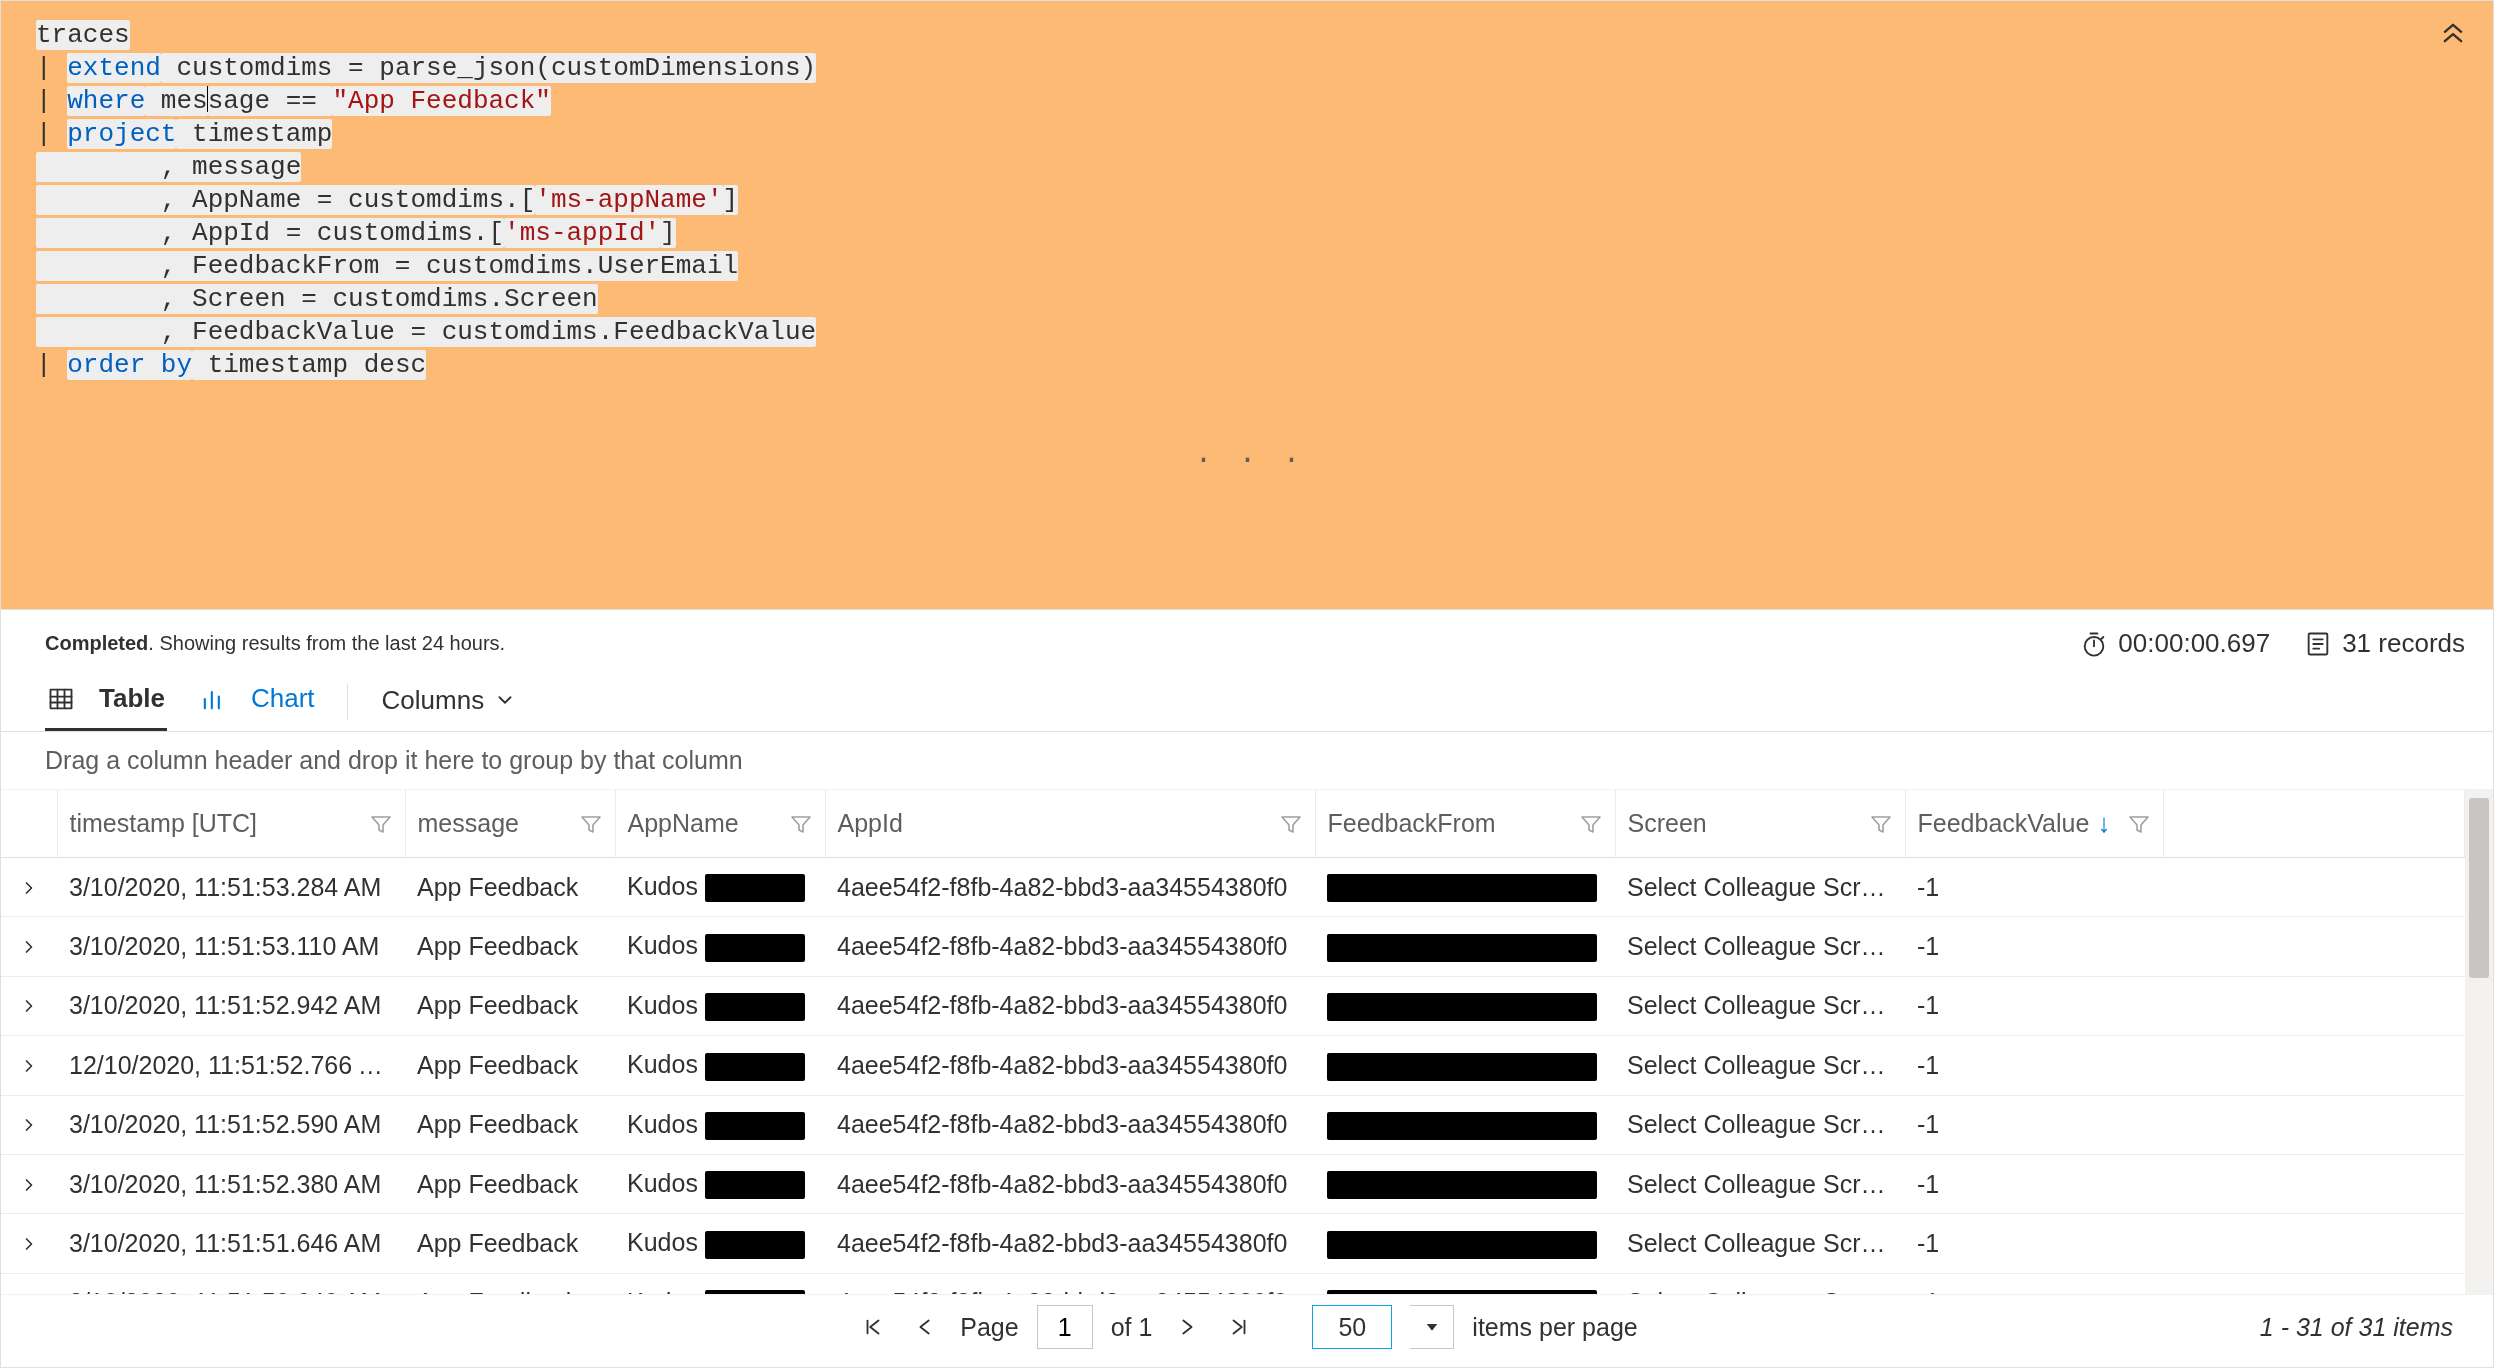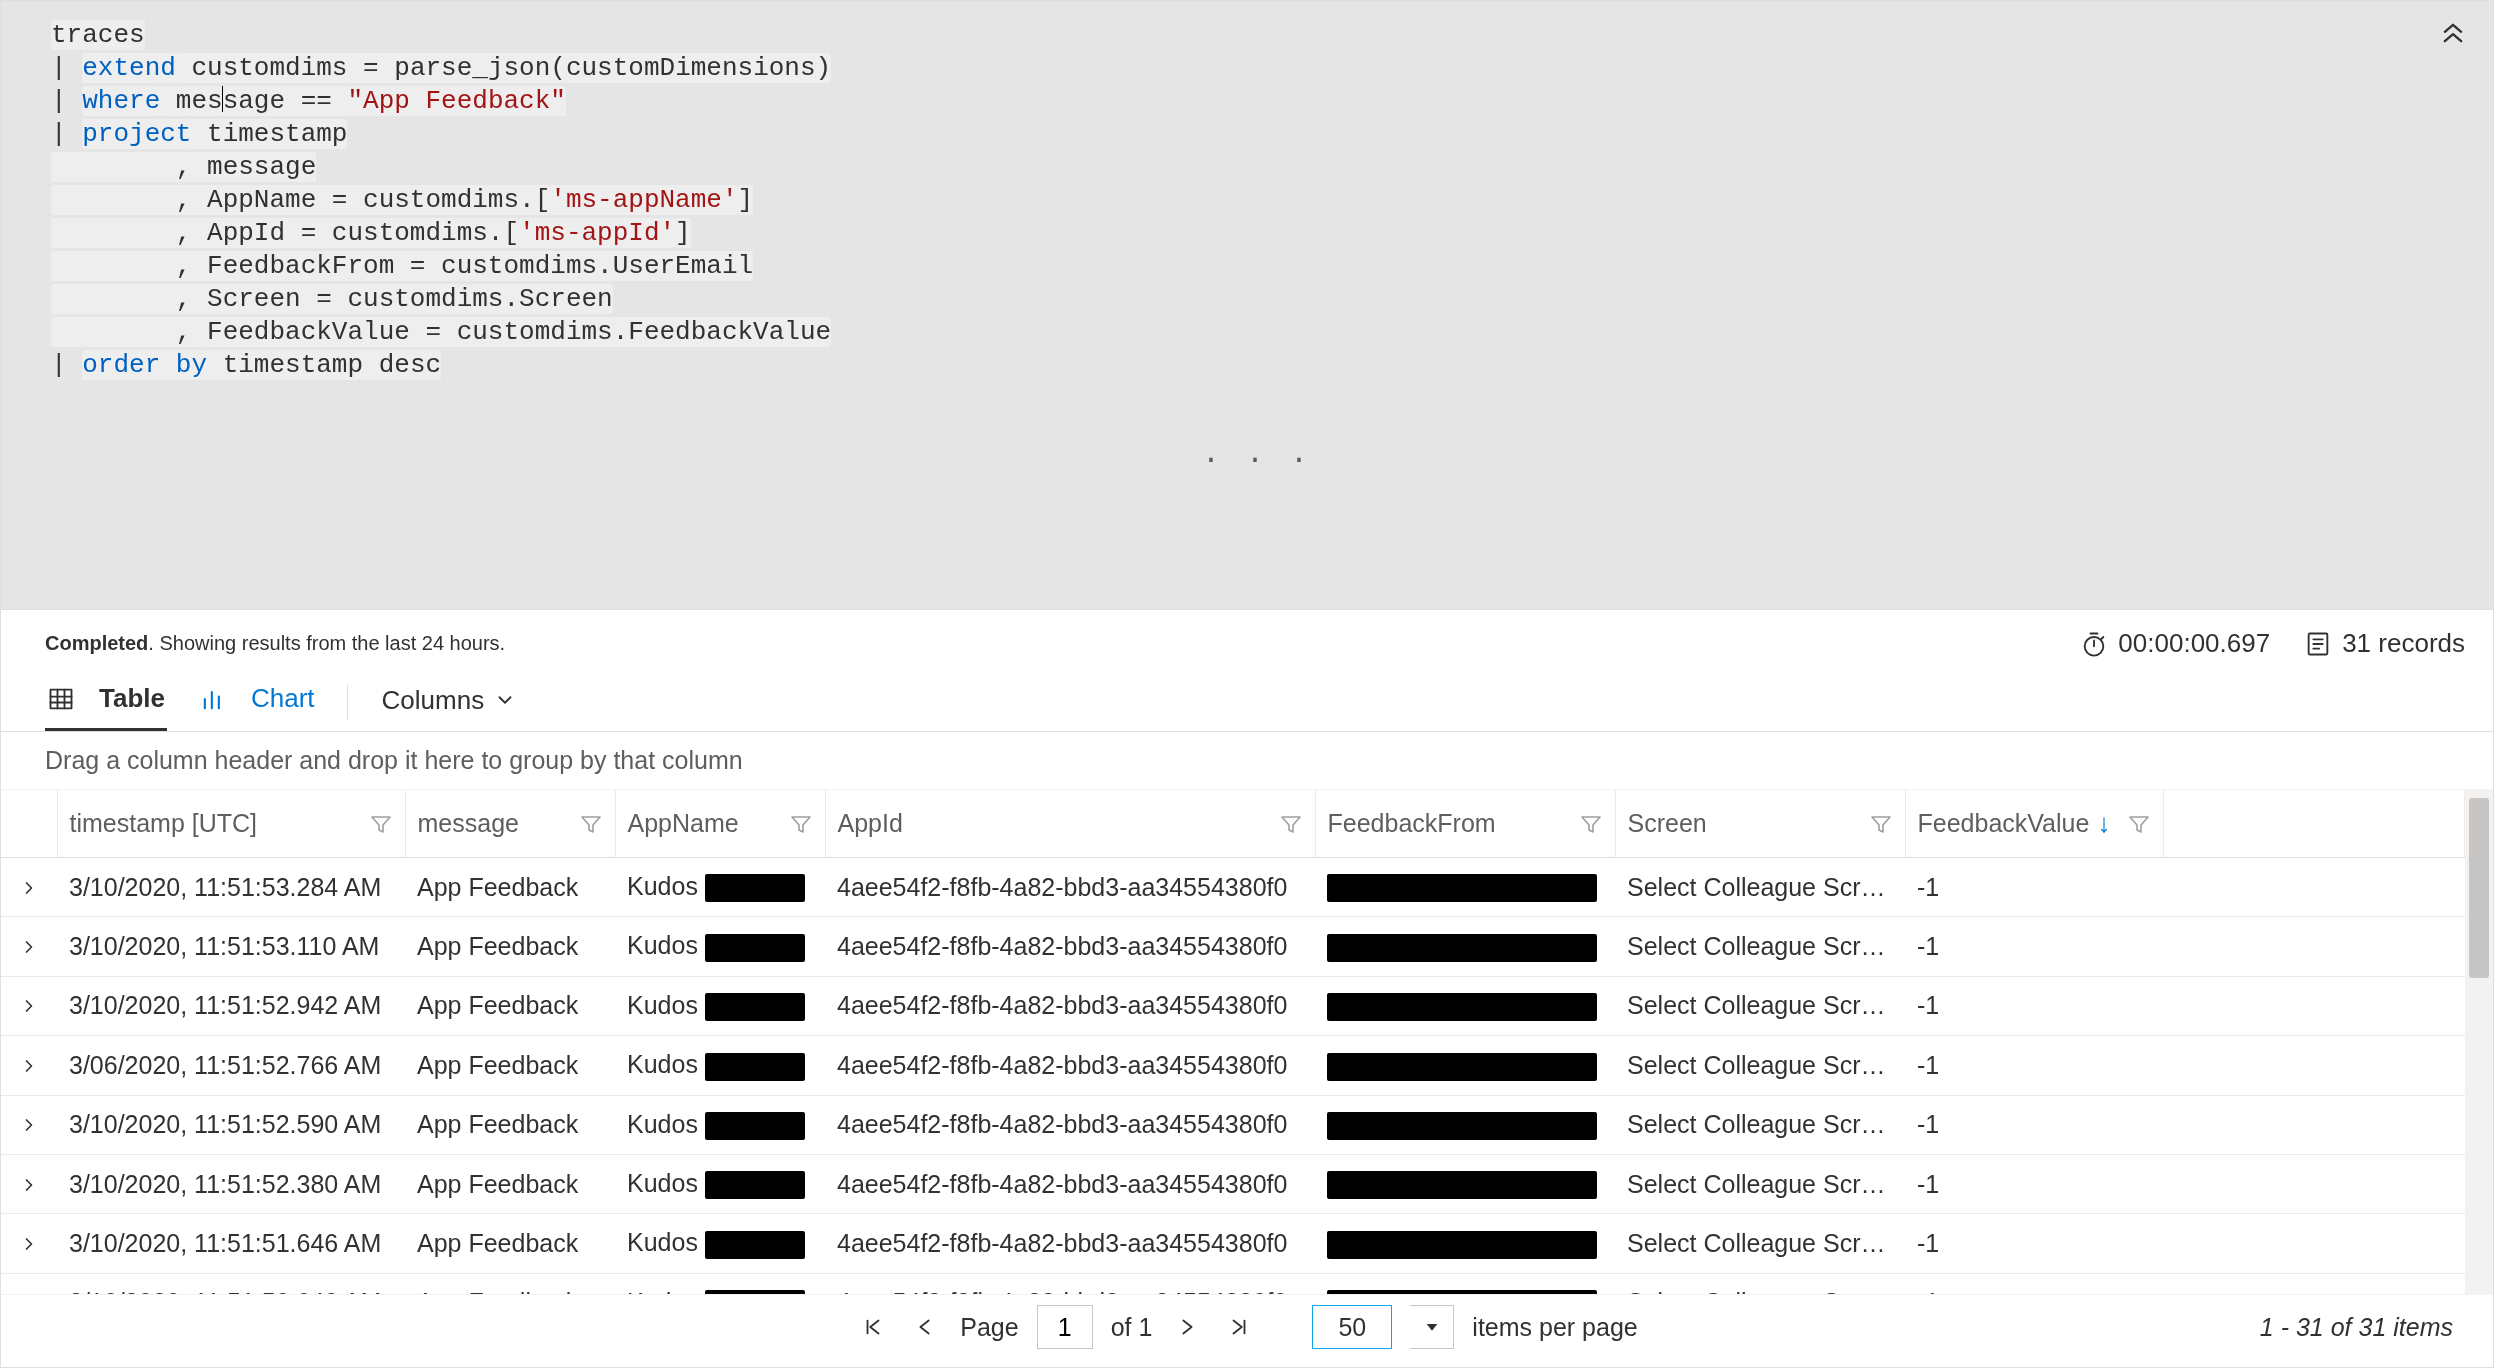--- a/index.html
+++ b/index.html
@@ -16,27 +16,27 @@
     display: flex;
     flex-direction: column;
     width: 100%;
     height: 100%;
     border: 1px solid #e1dfdd;
   }
 
   
   .query-editor {
     position: relative;
-    padding: 18px 30px 60px 50px;
+    padding: 18px 30px 60px 35px;
     font-family: Consolas, "Courier New", monospace;
     font-size: 26px;
     line-height: 33px;
     white-space: pre;
     border-bottom: 1px solid #e1dfdd;
-    background: #e5e5e5;
+    background: #fdba74;
   }
   .kw { color: #0060c0; }
   .prop { color: #323130; }
   .tok-bg { background: #eeeeee; border-radius: 2px; }
   .idx { color: #a31515; }
   .str { color: #a31515; }
   .caret {
     display:inline-block;
     width:0;
     border-left:1.5px solid #000;
@@ -381,21 +381,21 @@
               <td>4aee54f2-f8fb-4a82-bbd3-aa34554380f0</td>
               <td><span class="redact w270"></span></td>
               <td>Select Colleague Screen</td>
               <td>-1</td>
               <td></td>
             </tr>
             <tr>
               <td class="expand-cell"><span class="chev"><svg viewBox="0 0 24 24">
                     <polyline points="9 6 15 12 9 18"></polyline>
                   </svg></span></td>
-              <td>3/06/2020, 11:51:52.766 AM</td>
+              <td>12/10/2020, 11:51:52.766 AM</td>
               <td>App Feedback</td>
               <td>Kudos <span class="redact w100"></span></td>
               <td>4aee54f2-f8fb-4a82-bbd3-aa34554380f0</td>
               <td><span class="redact w270"></span></td>
               <td>Select Colleague Screen</td>
               <td>-1</td>
               <td></td>
             </tr>
             <tr>
               <td class="expand-cell"><span class="chev"><svg viewBox="0 0 24 24">

